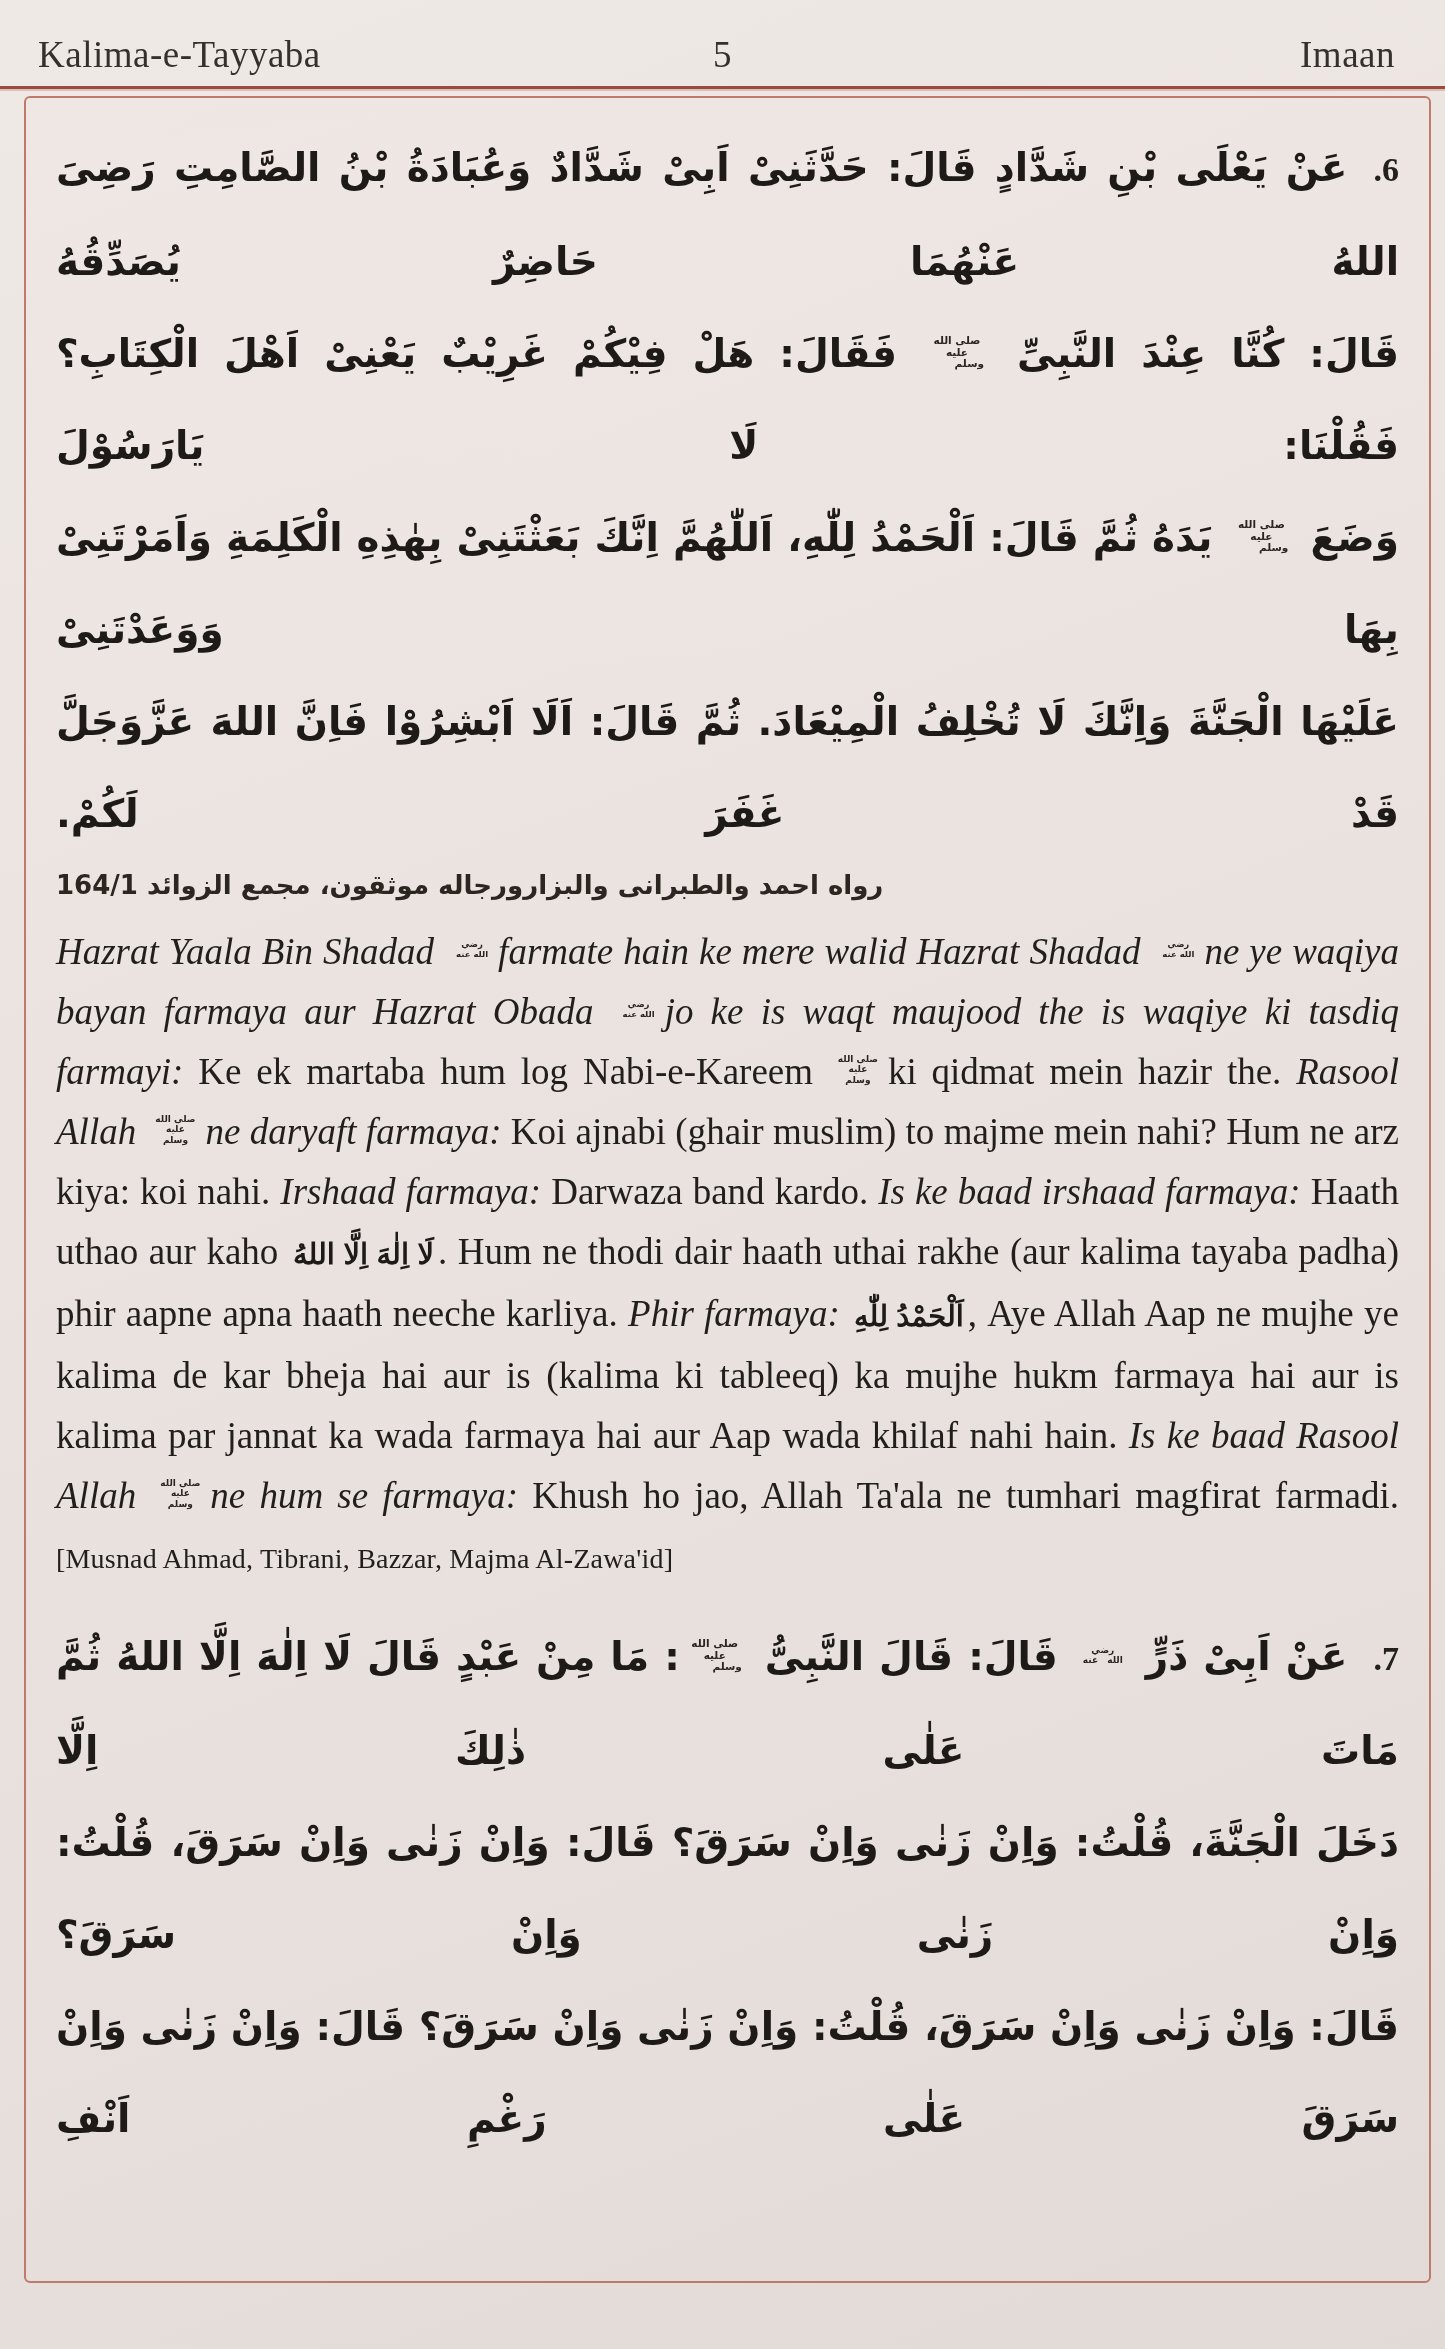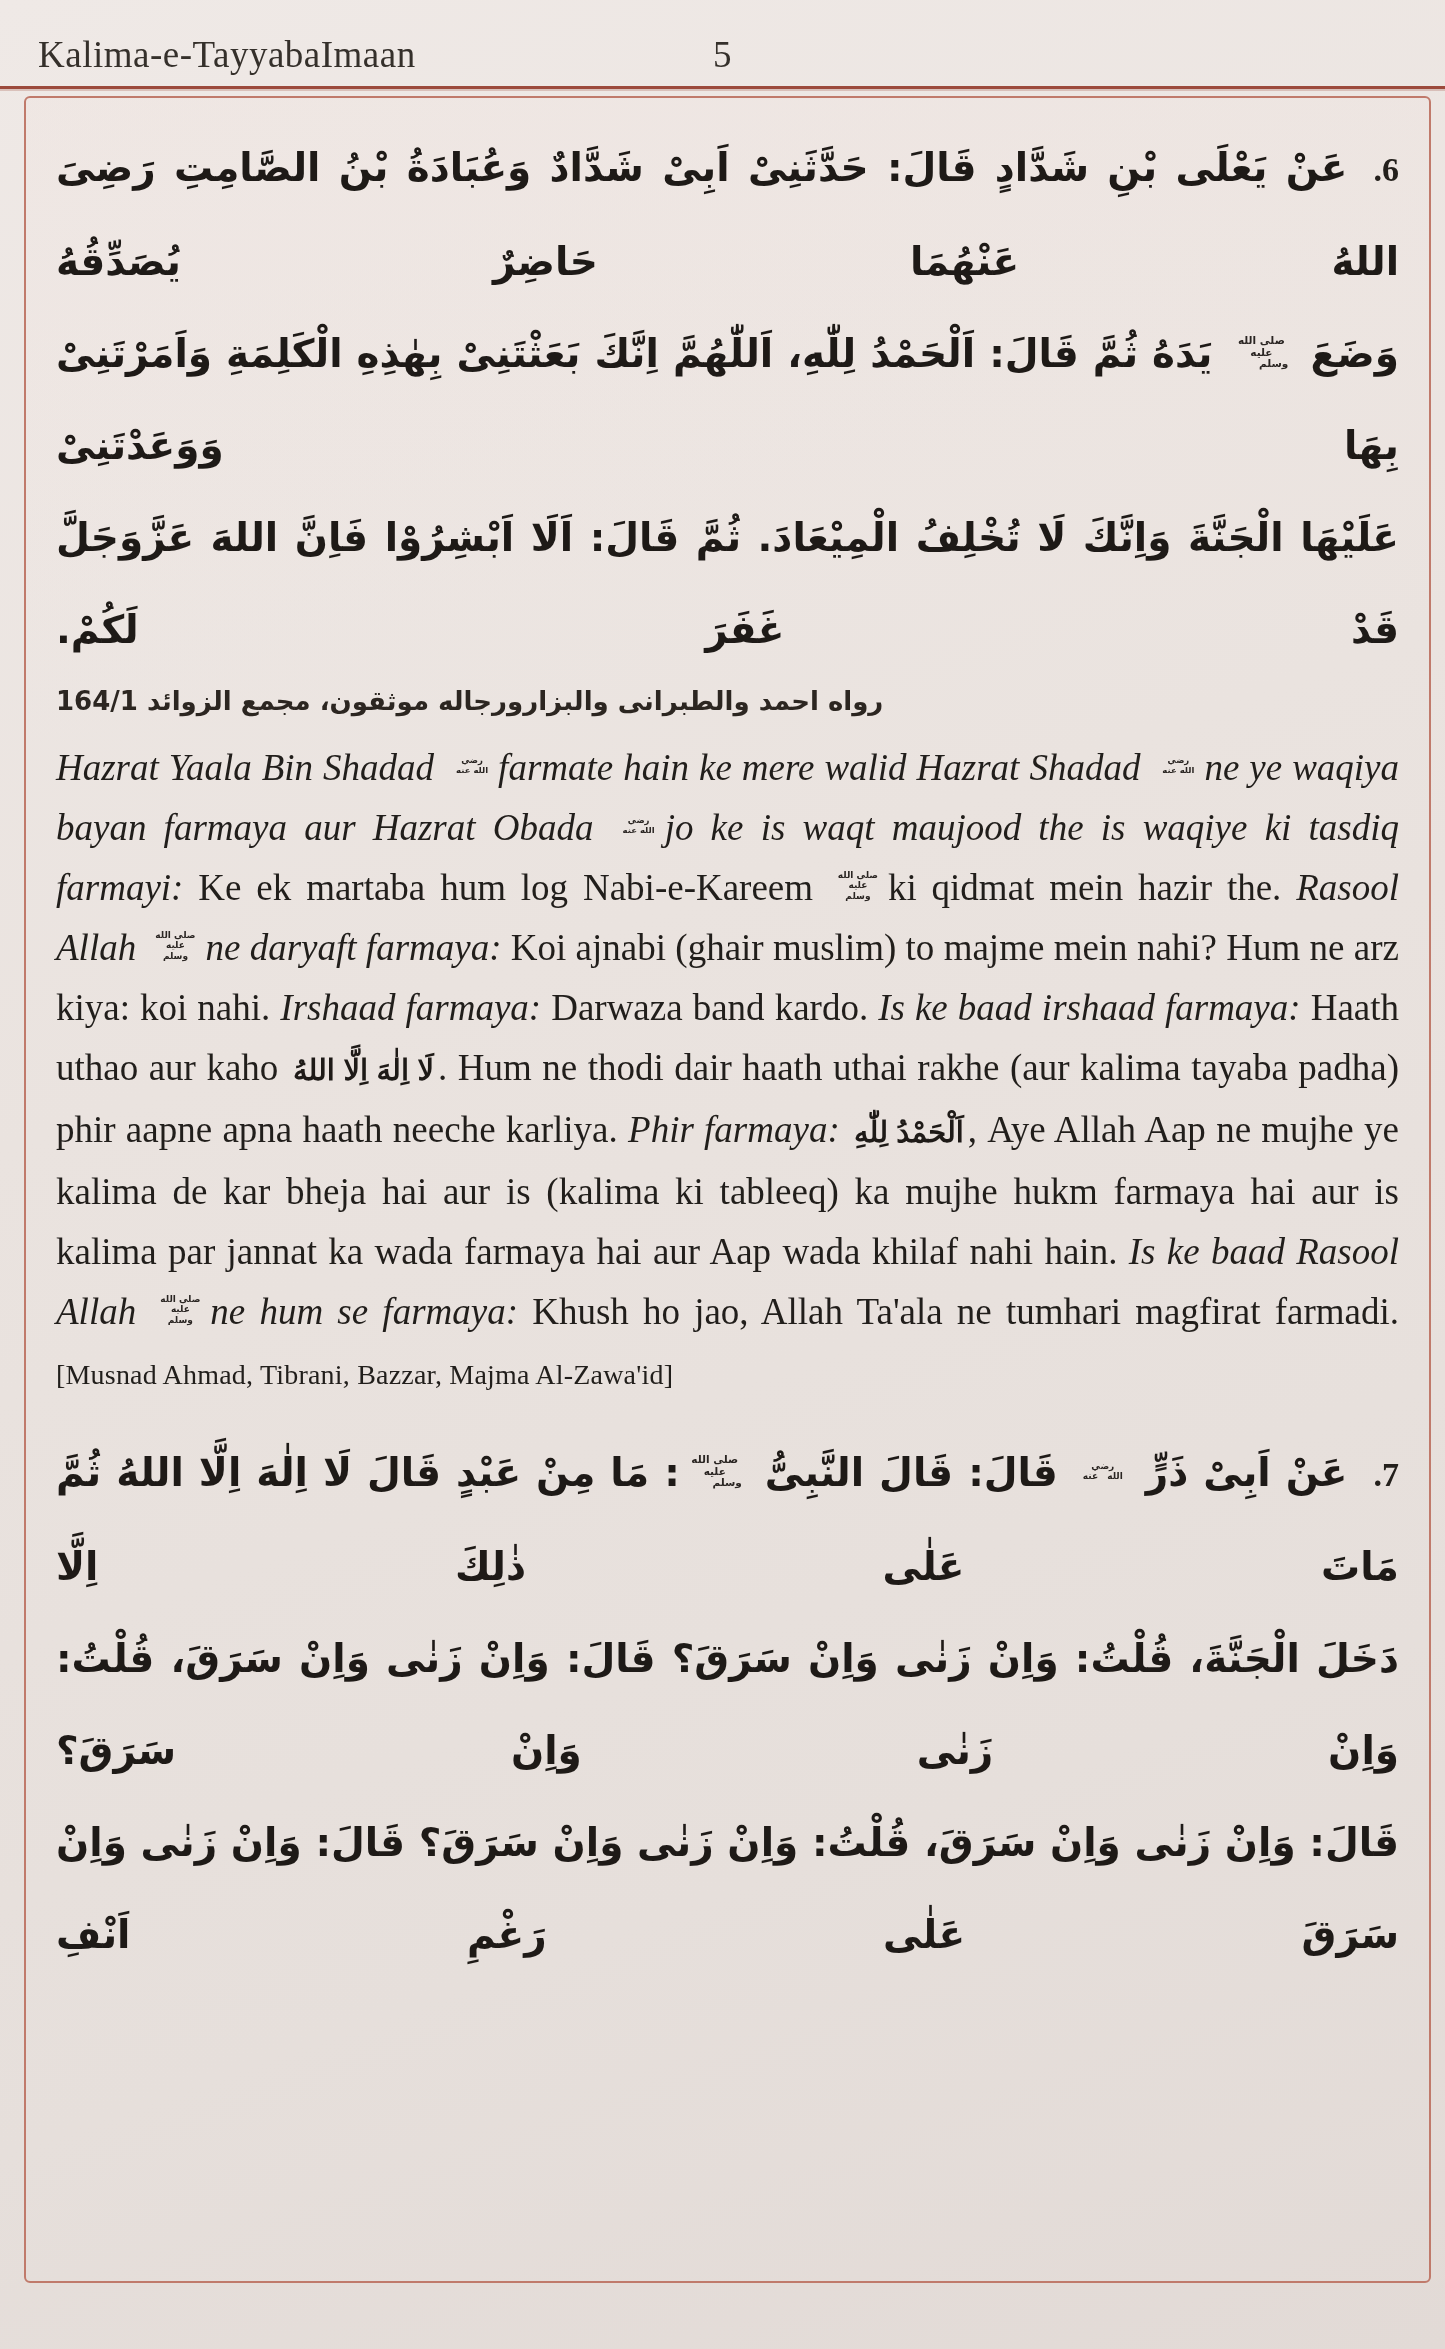--- a/index.html
+++ b/index.html
@@ -5,21 +5,21 @@
   html,body{margin:0;padding:0;}
   body{
     width:1445px;height:2349px;position:relative;overflow:hidden;
     background:linear-gradient(160deg,#efe9e6 0%,#eae3df 40%,#e6dfdb 75%,#e2dad6 100%);
     font-family:"Liberation Serif",serif;color:#24211e;
     -webkit-font-smoothing:antialiased;
   }
   
   .page-header{
     position:absolute;top:0;left:0;right:0;height:86px;
-    display:flex;align-items:flex-end;justify-content:flex-start;
+    display:flex;align-items:flex-end;justify-content:space-between;
     padding:0 50px 10px 38px;box-sizing:border-box;
     font-size:37px;color:#35302b;letter-spacing:.5px;
   }
   .page-header .center{position:absolute;left:0;right:0;text-align:center;}
   .header-rule{
     position:absolute;top:86px;left:0;right:0;height:3px;
     background:#9c4a3c;box-shadow:0 2px 0 rgba(156,74,60,.25);
   }
   
   .content-box{
@@ -79,20 +79,21 @@
   <span class="center">5</span>
   <span>Imaan</span>
 </div>
 <div class="header-rule"></div>
 
 <div class="content-box">
 
   <div>
     <div class="arabic-block">
         <div class="arabic-line"><span class="seg-num">6.</span><span class="seg-n">عَنْ يَعْلَى بْنِ شَدَّادٍ قَالَ: حَدَّثَنِىْ اَبِىْ شَدَّادٌ وَعُبَادَةُ بْنُ الصَّامِتِ رَضِىَ اللهُ عَنْهُمَا حَاضِرٌ يُصَدِّقُهُ</span></div>
+        <div class="arabic-line"><span class="seg-n">قَالَ: كُنَّا عِنْدَ النَّبِىِّ </span><span class="seal seal-saw">صلى الله عليه وسلم</span><span class="seg-n"> فَقَالَ: هَلْ فِيْكُمْ غَرِيْبٌ يَعْنِىْ اَهْلَ الْكِتَابِ؟ فَقُلْنَا: لَا يَارَسُوْلَ</span></div>
         <div class="arabic-line"><span class="seg-n">وَضَعَ </span><span class="seal seal-saw">صلى الله عليه وسلم</span><span class="seg-n"> يَدَهُ ثُمَّ قَالَ: اَلْحَمْدُ لِلّٰهِ، اَللّٰهُمَّ اِنَّكَ بَعَثْتَنِىْ بِهٰذِهِ الْكَلِمَةِ وَاَمَرْتَنِىْ بِهَا وَوَعَدْتَنِىْ</span></div>
         <div class="arabic-line"><span class="seg-n">عَلَيْهَا الْجَنَّةَ وَاِنَّكَ لَا تُخْلِفُ الْمِيْعَادَ. ثُمَّ قَالَ: اَلَا اَبْشِرُوْا فَاِنَّ اللهَ عَزَّوَجَلَّ قَدْ غَفَرَ لَكُمْ.</span></div>
       </div>
     <div class="takhrij">رواه احمد والطبرانى والبزارورجاله موثقون، مجمع الزوائد 164/1</div>
     <div class="urdu-para"><span class="seg-i">Hazrat Yaala Bin Shadad</span> <span class="seal seal-ra">رضي الله عنه</span><span class="seg-i">farmate hain ke mere walid Hazrat Shadad</span> <span class="seal seal-ra">رضي الله عنه</span><span class="seg-i">ne ye waqiya bayan farmaya aur Hazrat Obada</span> <span class="seal seal-ra">رضي الله عنه</span><span class="seg-i">jo ke is waqt maujood the is waqiye ki tasdiq farmayi:</span> <span class="seg-n"> Ke ek martaba hum log Nabi-e-Kareem</span> <span class="seal seal-saw">صلى الله عليه وسلم</span><span class="seg-n">ki qidmat mein hazir the. </span> <span class="seg-i">Rasool Allah</span> <span class="seal seal-saw">صلى الله عليه وسلم</span><span class="seg-i">ne daryaft farmaya:</span> <span class="seg-n"> Koi ajnabi (ghair muslim) to majme mein nahi? Hum ne arz kiya: koi nahi. </span> <span class="seg-i">Irshaad farmaya:</span> <span class="seg-n"> Darwaza band kardo. </span> <span class="seg-i">Is ke baad irshaad farmaya:</span> <span class="seg-n"> Haath uthao aur kaho </span> <span class="seg-ar">لَا اِلٰهَ اِلَّا اللهُ</span><span class="seg-n">. Hum ne thodi dair haath uthai rakhe (aur kalima tayaba padha) phir aapne apna haath neeche karliya. </span> <span class="seg-i">Phir farmaya:</span> <span class="seg-ar">اَلْحَمْدُ لِلّٰهِ</span><span class="seg-n">, Aye Allah Aap ne mujhe ye kalima de kar bheja hai aur is (kalima ki tableeq) ka mujhe hukm  farmaya hai aur is kalima par jannat ka wada farmaya hai aur Aap wada khilaf nahi hain. </span> <span class="seg-i">Is ke baad Rasool Allah</span> <span class="seal seal-saw">صلى الله عليه وسلم</span><span class="seg-i">ne hum se farmaya:</span> <span class="seg-n"> Khush ho jao, Allah Ta'ala ne tumhari magfirat farmadi.  </span> <span class="seg-src">[Musnad Ahmad, Tibrani, Bazzar, Majma Al-Zawa'id]</span></div>
   </div>
 
   <div class="spacer-md"></div>
 
   <div>

